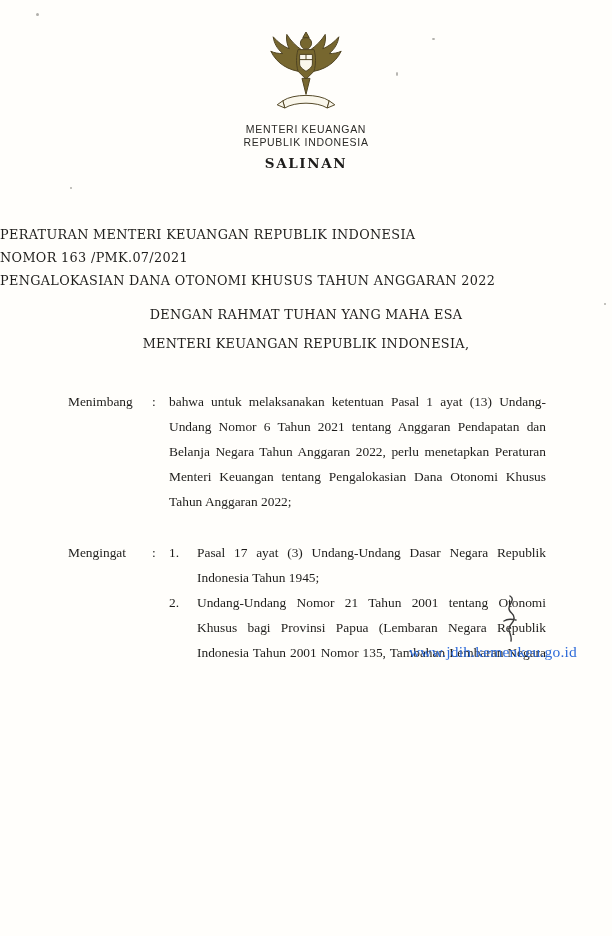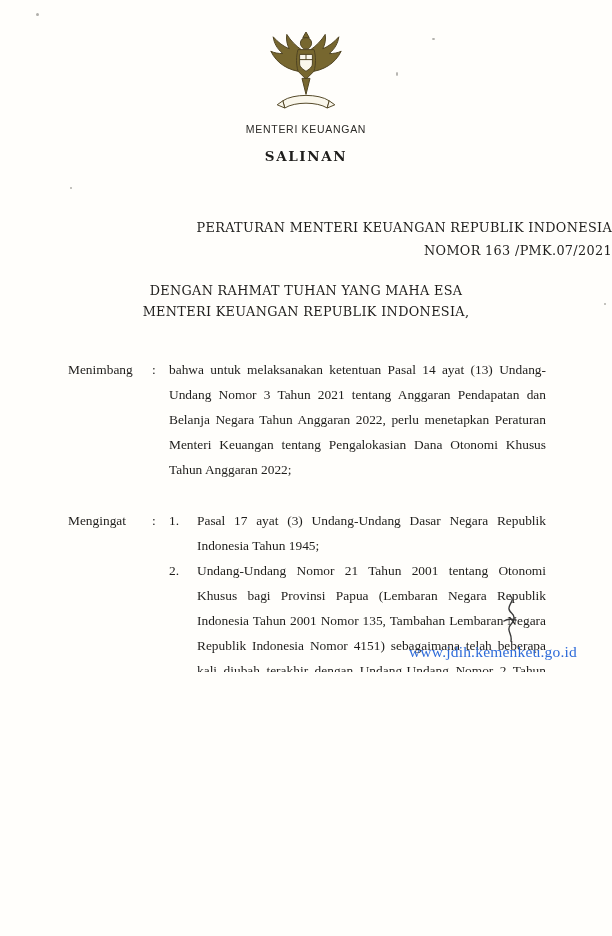--- a/index.html
+++ b/index.html
@@ -12,25 +12,25 @@
   }
   .page { position:relative; width:612px; height:672px; background:#fffefb; overflow:hidden; }
 
   .letterhead { text-align:center; padding-top:30px; }
   .emblem { display:inline-block; line-height:0; }
   .ministry {
     font-family:"Liberation Sans",sans-serif;
     font-size:10.5px; letter-spacing:0.7px; line-height:13px;
     color:#2c2b28; margin-top:5px;
   }
-  .salinan { font-weight:bold; font-size:13.5px; letter-spacing:1.6px; margin-top:12px; }
+  .salinan { font-weight:bold; font-size:13.5px; letter-spacing:1.6px; margin-top:6px; }
 
-  .title-block { text-align:right; margin-top:52px; font-size:12.8px; line-height:23px; letter-spacing:0.35px; }
-  .invocation { text-align:center; margin-top:21px; font-size:12.8px; letter-spacing:0.35px; }
-  .authority  { text-align:center; margin-top:6px; font-size:12.8px; letter-spacing:0.35px; }
+  .title-block { text-align:left; margin-top:52px; font-size:12.8px; line-height:23px; letter-spacing:0.35px; }
+  .invocation { text-align:center; margin-top:15px; font-size:12.8px; letter-spacing:0.35px; }
+  .authority  { text-align:center; margin-top:14px; font-size:12.8px; letter-spacing:0.35px; }
 
   .preamble { margin:38px 66px 0 68px; font-size:13.4px; line-height:25px; }
   .clause { display:flex; align-items:flex-start;font-family:Liberation Serif, serif; }
   .clause + .clause { margin-top:26px; }
   .clause-label { width:84px; flex:none; }
   .clause-sep { width:17px; flex:none; }
   .clause-body { flex:1; text-align:justify; }
   .legal-list { list-style:none; }
   .legal-item { display:flex; }
   .legal-num { width:28px; flex:none; }
@@ -77,38 +77,40 @@
           <path d="M45 60 L50 80 L55 60 Z"></path>
 
           <path d="M21 88 C34 79 66 79 79 88 L76.5 97 C64 89 36 89 23.5 97 Z" fill="#faf7ec"></path>
           <path d="M21 88 L14 93 L23.5 97 Z" fill="#faf7ec"></path>
           <path d="M79 88 L86 93 L76.5 97 Z" fill="#faf7ec"></path>
         </g>
       </svg>
     </span>
     <div class="ministry">
       <div>MENTERI KEUANGAN</div>
+      <div>REPUBLIK INDONESIA</div>
     </div>
     <div class="salinan">SALINAN</div>
   </header>
 
   <section class="title-block">
     <div>PERATURAN MENTERI KEUANGAN REPUBLIK INDONESIA</div>
     <div>NOMOR 163 /PMK.07/2021</div>
+    <div>PENGALOKASIAN DANA OTONOMI KHUSUS TAHUN ANGGARAN 2022</div>
   </section>
 
   <div class="invocation">DENGAN RAHMAT TUHAN YANG MAHA ESA</div>
   <div class="authority">MENTERI KEUANGAN REPUBLIK INDONESIA,</div>
 
   <section class="preamble">
 
     <div class="clause">
       <div class="clause-label">Menimbang</div>
       <div class="clause-sep">:</div>
-      <div class="clause-body">bahwa untuk melaksanakan ketentuan Pasal 14 ayat (13) Undang-Undang Nomor 3 Tahun 2021 tentang Anggaran Pendapatan dan Belanja Negara Tahun Anggaran 2022, perlu menetapkan Peraturan Menteri Keuangan tentang Pengalokasian Dana Otonomi Khusus Tahun Anggaran 2022;</div>
+      <div class="clause-body">bahwa untuk melaksanakan ketentuan Pasal 1 ayat (13) Undang-Undang Nomor 6 Tahun 2021 tentang Anggaran Pendapatan dan Belanja Negara Tahun Anggaran 2022, perlu menetapkan Peraturan Menteri Keuangan tentang Pengalokasian Dana Otonomi Khusus Tahun Anggaran 2022;</div>
     </div>
 
     <div class="clause">
       <div class="clause-label">Mengingat</div>
       <div class="clause-sep">:</div>
       <div class="clause-body">
         <ol class="legal-list">
           <li class="legal-item">
             <span class="legal-num">1.</span>
             <span class="legal-text">Pasal 17 ayat (3) Undang-Undang Dasar Negara Republik Indonesia Tahun 1945;</span>

